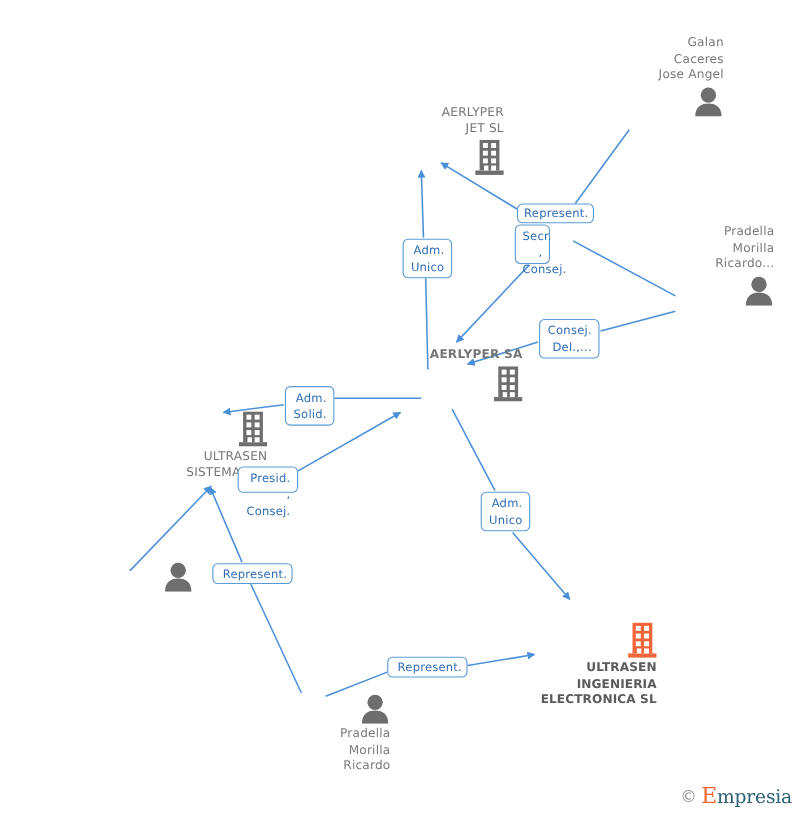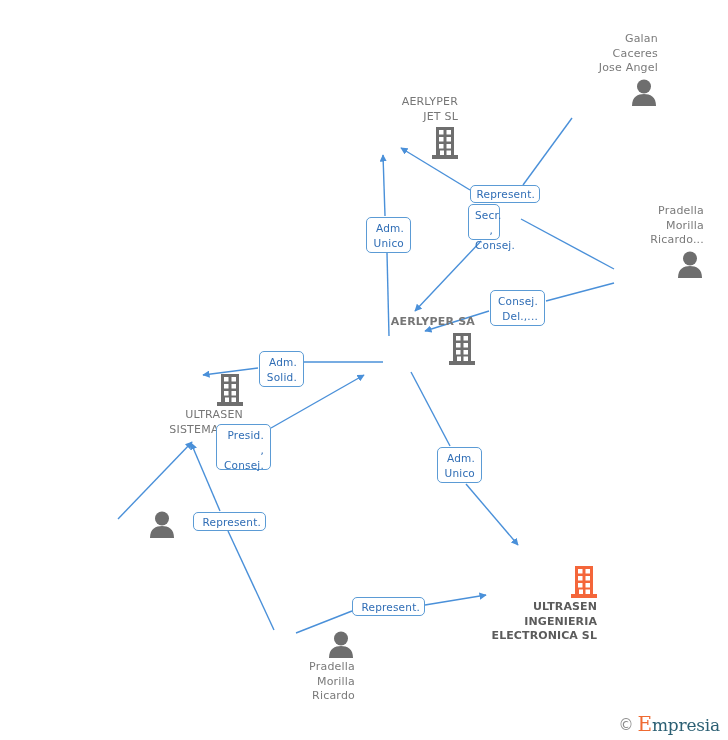--- a/index.html
+++ b/index.html
@@ -282,21 +282,21 @@
 
   <div class="badge" style="left:468px; top:204px; width:32px; height:36px;">Secr. ,
 Consej.</div>
 
   <div class="badge" style="left:490px; top:290px; width:55px; height:36px;">Consej.
 Del.,...</div>
 
   <div class="badge" style="left:259px; top:351px; width:45px; height:36px;">Adm.
 Solid.</div>
 
-  <div class="badge" style="left:216px; top:424px; width:55px; height:46px;">Presid. ,
+  <div class="badge" style="left:216px; top:424px; width:55px; height:24px;">Presid. ,
 Consej.</div>
 
   <div class="badge" style="left:193px; top:512px; width:73px; height:19px; padding:2px 4px;">Represent.</div>
 
   <div class="badge" style="left:437px; top:447px; width:45px; height:36px;">Adm.
 Unico</div>
 
   <div class="badge" style="left:352px; top:597px; width:73px; height:19px; padding:2px 4px;">Represent.</div>
 
   <div id="watermark">

